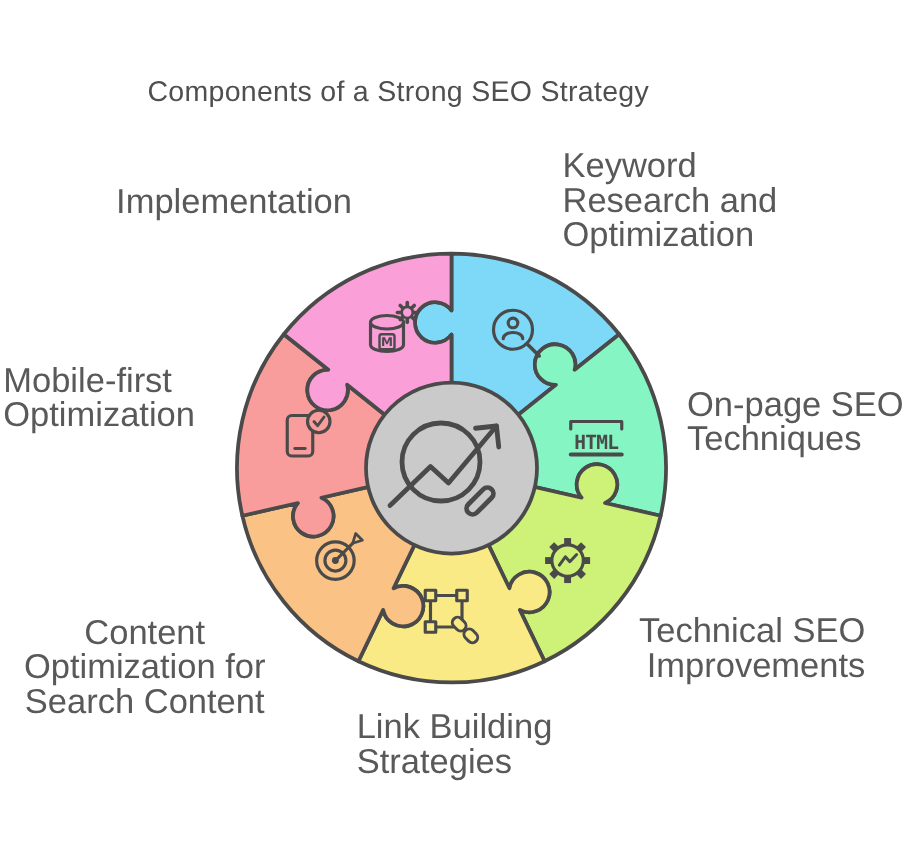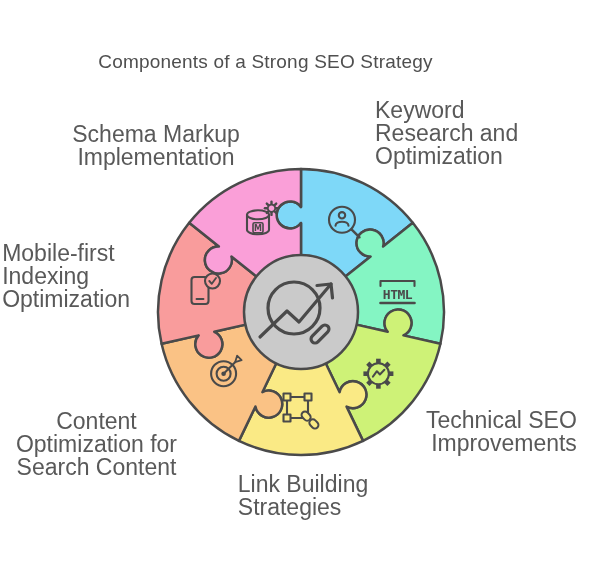--- a/index.html
+++ b/index.html
@@ -117,41 +117,43 @@
     </svg>
 
   <h1 class="title">Components of a Strong SEO Strategy</h1>
 
   <div class="label label-keyword">
     <div>Keyword</div>
     <div>Research and</div>
     <div>Optimization</div>
   </div>
 
+  <div class="label label-onpage">
+    <div>On-page SEO</div>
+    <div>Techniques</div>
+  </div>
 
   <div class="label label-technical">
     <div>Technical SEO</div>
     <div>Improvements</div>
   </div>
 
   <div class="label label-linkbuilding">
     <div>Link Building</div>
     <div>Strategies</div>
   </div>
 
   <div class="label label-content">
     <div>Content</div>
     <div>Optimization for</div>
     <div>Search Content</div>
   </div>
 
   <div class="label label-mobile">
     <div>Mobile-first</div>
-    <div>Indexing</div>
     <div>Optimization</div>
   </div>
 
   <div class="label label-schema">
-    <div>Schema Markup</div>
     <div>Implementation</div>
   </div>
 
 </div>
 
 </body></html>

